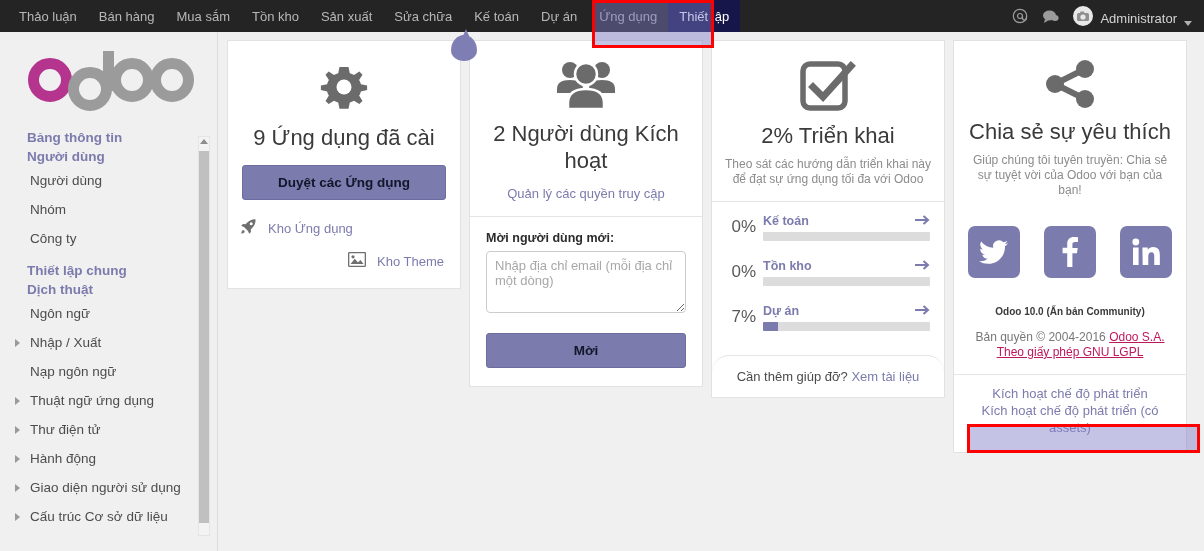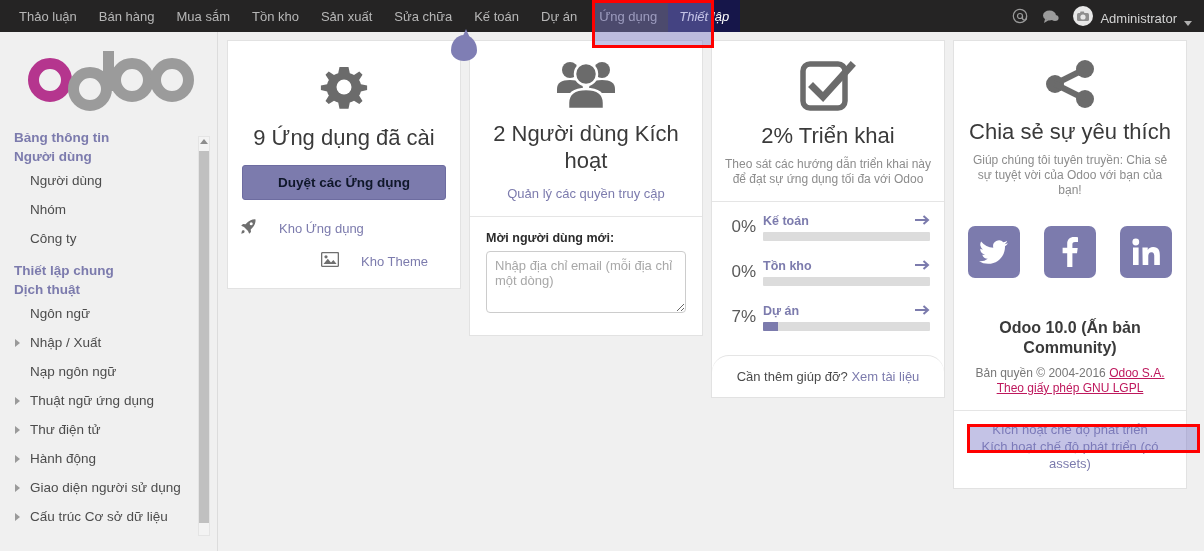--- a/index.html
+++ b/index.html
@@ -21,21 +21,21 @@
   }
   .menu-list { display: flex; align-items: stretch; margin-left: 8px; }
   .menu-item {
     display: flex; align-items: center;
     padding: 0 11px;
     color: #b7b7b7;
     font-size: 13px;
     white-space: nowrap;
     cursor: pointer;
   }
-  .menu-item.active { background: #16164a; color: #ffffff; font-style: italic; }
+  .menu-item.active { background: #16164a; color: #ffffff; }
   .topbar-right {
     margin-left: auto; display: flex; align-items: center;
     padding-right: 12px; gap: 14px;
   }
   .tb-icon { color: #9b9b9b; font-size: 15px; cursor: pointer; line-height: 1; }
   .tb-icon svg { display: block; }
   .user-box { display: flex; align-items: flex-end; gap: 7px; cursor: pointer; }
   .avatar {
     width: 20px; height: 20px; border-radius: 50%;
     background: #e8e8e8;
@@ -81,21 +81,21 @@
     width: 11px; height: 40px; background: #9b9b9b;
   }
 
   #nav-scroll {
     position: relative;
     height: 423px;
     padding: 0 0 0 14px;
   }
   .nav-section {
     color: #7c7bad; font-weight: bold; font-size: 13.5px;
-    line-height: 19px; margin-top: 8px;
+    line-height: 19px; margin-top: 8px; margin-left: 13px;
   }
   .nav-section.tight { margin-top: 0; }
   .nav-link {
     color: #4c4c4c; font-size: 13.5px;
     line-height: 19px; padding: 5px 0 5px 16px;
     cursor: pointer; position: relative;
   }
   .nav-link.caret::before {
     content: ""; position: absolute; left: 1px; top: 11px;
     width: 0; height: 0;
@@ -155,25 +155,25 @@
     display: block; width: 100%;
     background: #7c7bad; color: #0f172a;
     border: 1px solid #6d6ca0;
     border-radius: 3px;
     padding: 9px 6px;
     font-size: 13.5px; font-weight: bold;
     font-family: "Liberation Sans", sans-serif;
     cursor: pointer; text-align: center;
   }
   .store-row {
-    display: flex; align-items: center; gap: 22px;
+    display: flex; align-items: center; gap: 11px;
     font-size: 13px; margin-top: 14px;
   }
   .store-row.left { justify-content: flex-start; padding-left: 12px; }
-  .store-row.right { justify-content: flex-end; padding-right: 32px; }
+  .store-row.right { justify-content: flex-end; padding-right: 16px; }
   .hr { height: 1px; background: #e5e5e5; }
 
   
   .invite-block { padding: 14px 16px 18px; }
   .invite-label {
     font-size: 12.5px; font-weight: bold; color: #2b2b2b;
     margin-bottom: 6px;
   }
   textarea.invite-input {
     width: 100%; height: 62px;
@@ -224,21 +224,21 @@
     padding: 14px 0 20px;
   }
   .social {
     width: 52px; height: 52px; border-radius: 7px;
     background: #7c7bad;
     display: flex; align-items: center; justify-content: center;
     cursor: pointer;
   }
   .version-block { padding: 4px 12px 14px; text-align: center; }
   .version-title {
-    font-size: 16px; font-weight: bold; color: #3a3a3a; line-height: 20px; margin-top: 16px;
+    font-size: 10px; font-weight: bold; color: #3a3a3a; line-height: 20px;
   }
   .copyright {
     font-size: 12px; color: #777; margin-top: 8px; line-height: 15px;
   }
   .copyright a { color: #be185d; text-decoration: underline; cursor: pointer; }
   .dev-block {
     border-top: 1px solid #e5e5e5;
     padding: 10px 10px 16px; text-align: center;
     position: relative;
   }
@@ -409,20 +409,23 @@
       </div>
       <div class="card-title">2 Người dùng Kích hoạt</div>
       <div style="margin-top:10px;">
         <span class="link">Quản lý các quyền truy cập</span>
       </div>
     </div>
     <div class="hr"></div>
     <div class="invite-block">
       <div class="invite-label">Mời người dùng mới:</div>
       <textarea class="invite-input" placeholder="Nhập địa chỉ email (mỗi địa chỉ một dòng)" style=""></textarea>
+      <div class="invite-btn-wrap">
+        <button class="btn-primary">Mời</button>
+      </div>
     </div>
   </div>
 
   <div class="card">
     <div class="card-head">
       <div class="big-icon">
         <svg width="56" height="54" viewBox="0 0 56 54">
           <rect x="3" y="5" width="42" height="44" rx="7" fill="none" stroke="#6b6b6b" stroke-width="5.5"></rect>
           <path d="M13 28 L23 38 L51 7" fill="none" stroke="#6b6b6b" stroke-width="7" stroke-linecap="square"></path>
           <path d="M13 28 L23 38 L51 7" fill="none" stroke="#ffffff" stroke-width="2" stroke-linecap="square" opacity="0"></path>

